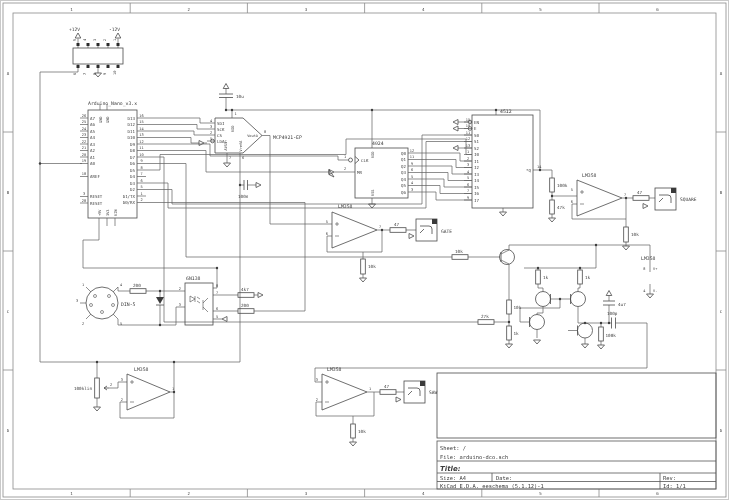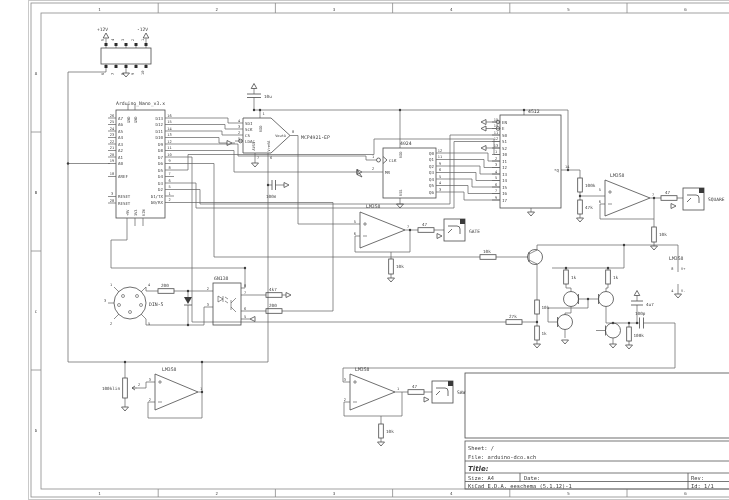--- a/index.html
+++ b/index.html
@@ -1,16 +1,16 @@
 <!DOCTYPE html>
 <html><head>
 <meta charset="utf-8">
 <style>
   html,body{margin:0;padding:0;background:#fff;}
-  #stage{width:594px;height:500px;position:relative;background:#ffffff;margin-left:28px;}
+  #stage{width:594px;height:500px;position:relative;background:#ffffff;}
   svg{display:block;}
   svg text{font-family:"DejaVu Sans Mono","Liberation Mono",monospace;fill:#3c3c3c;}
   .pn{font-size:3.6px;}           
   .pm{font-size:4.1px;}           
   .lb{font-size:4.8px;}           
   .vl{font-size:4.3px;}           
   .net{font-size:4.6px;}
   .tb{font-size:5.4px;}
   .tbt{font-size:7px;font-weight:bold;font-style:italic;font-family:"DejaVu Sans","Liberation Sans",sans-serif;}
   .w{fill:none;stroke:#5f5f5f;stroke-width:0.7;}

